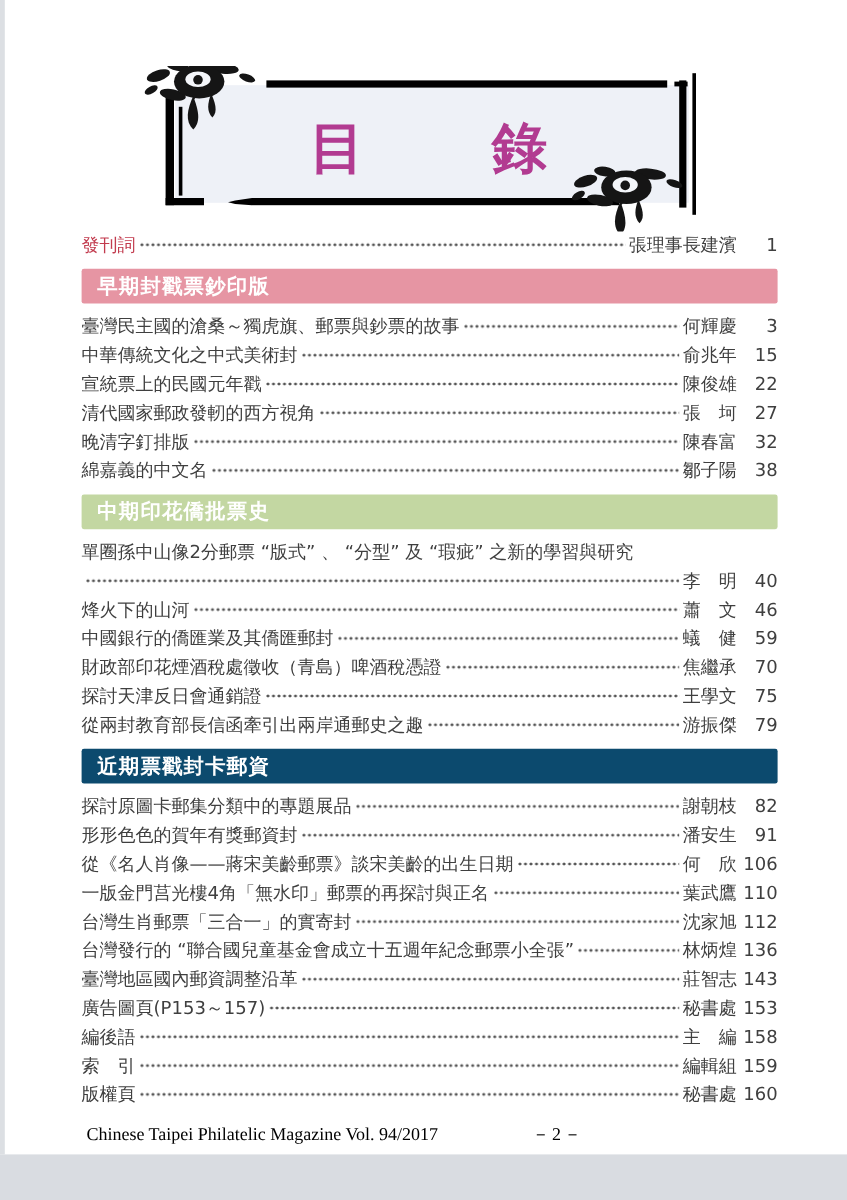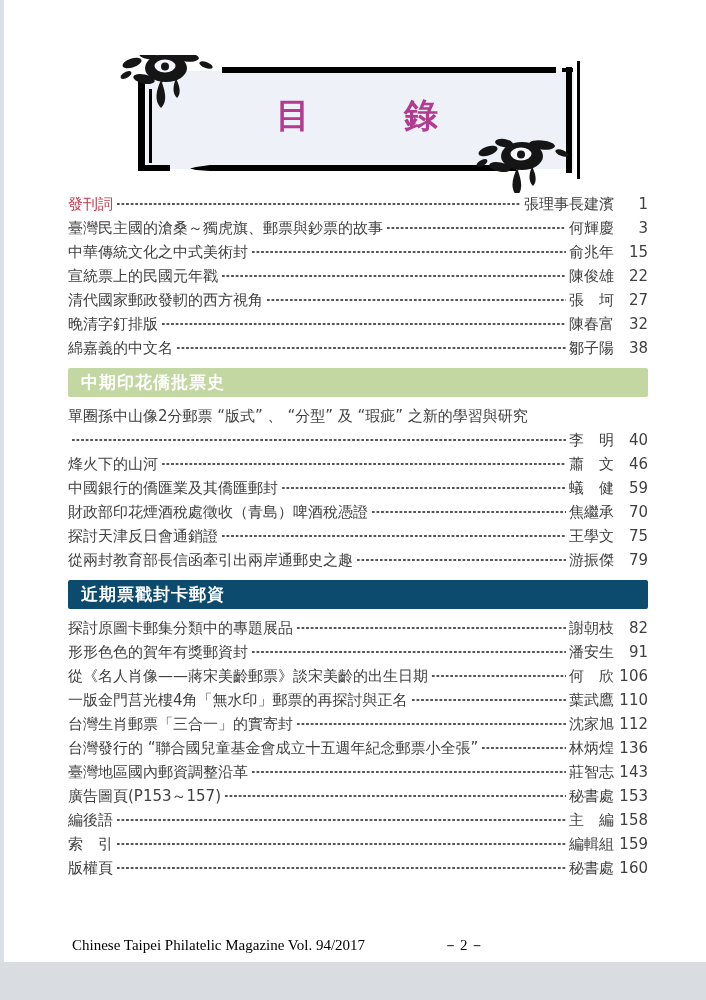--- a/index.html
+++ b/index.html
@@ -19,21 +19,21 @@
     background:#d9dce1;
   }
   
   .title-frame{
     position:absolute;left:118px;top:55px;width:478px;height:138px;
   }
   .title-frame svg{position:absolute;left:0;top:0;}
   .frame-title{
     position:absolute;left:0;top:38px;width:100%;
     text-align:center;
-    font-size:34px;font-weight:bold;
+    font-size:46px;font-weight:bold;
     color:#b23b91;
     letter-spacing:30px;
     text-indent:30px;
   }
   
   .content{
     position:absolute;left:0;top:192px;width:706px;
     padding:0 58px 0 68px;box-sizing:border-box;
     color:#3f3f3f;
   }
@@ -127,20 +127,23 @@
   <div class="content">
 
     <div class="toc-row">
       <span class="toc-title red">發刊詞</span>
       <span class="dots"></span>
       <span class="toc-author">張理事長建濱</span>
       <span class="toc-page">1</span>
     </div>
 
     <div id="sections">
+        <div class="section-header" style="background: rgb(230, 149, 163);">
+          <span>早期封戳票鈔印版</span>
+        </div>
         <div class="toc-row">
           <span class="toc-title">臺灣民主國的滄桑～獨虎旗、郵票與鈔票的故事</span>
           <span class="dots"></span>
           <span class="toc-author">何輝慶</span>
           <span class="toc-page">3</span>
         </div>
         <div class="toc-row">
           <span class="toc-title">中華傳統文化之中式美術封</span>
           <span class="dots"></span>
           <span class="toc-author">俞兆年</span>

